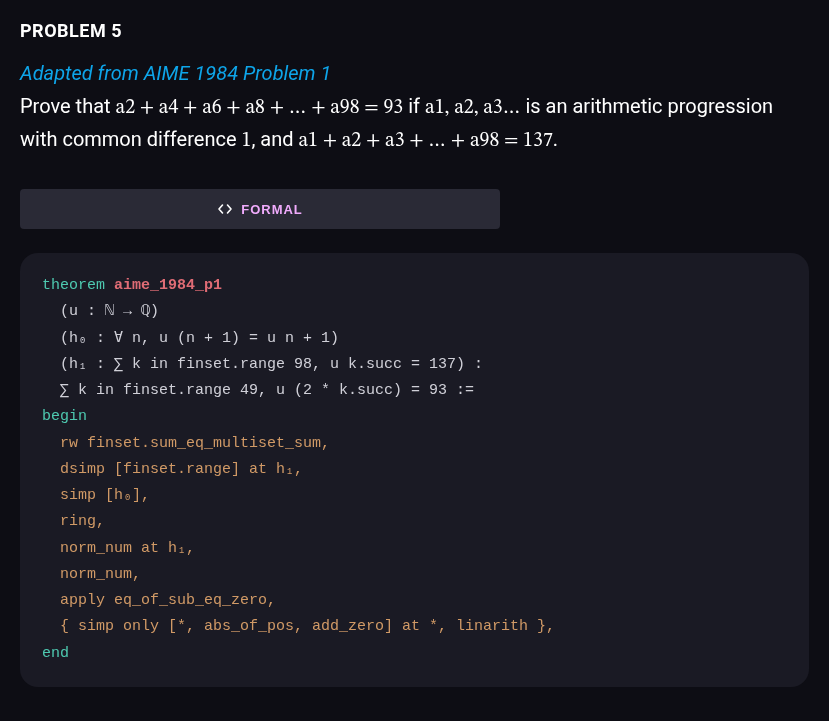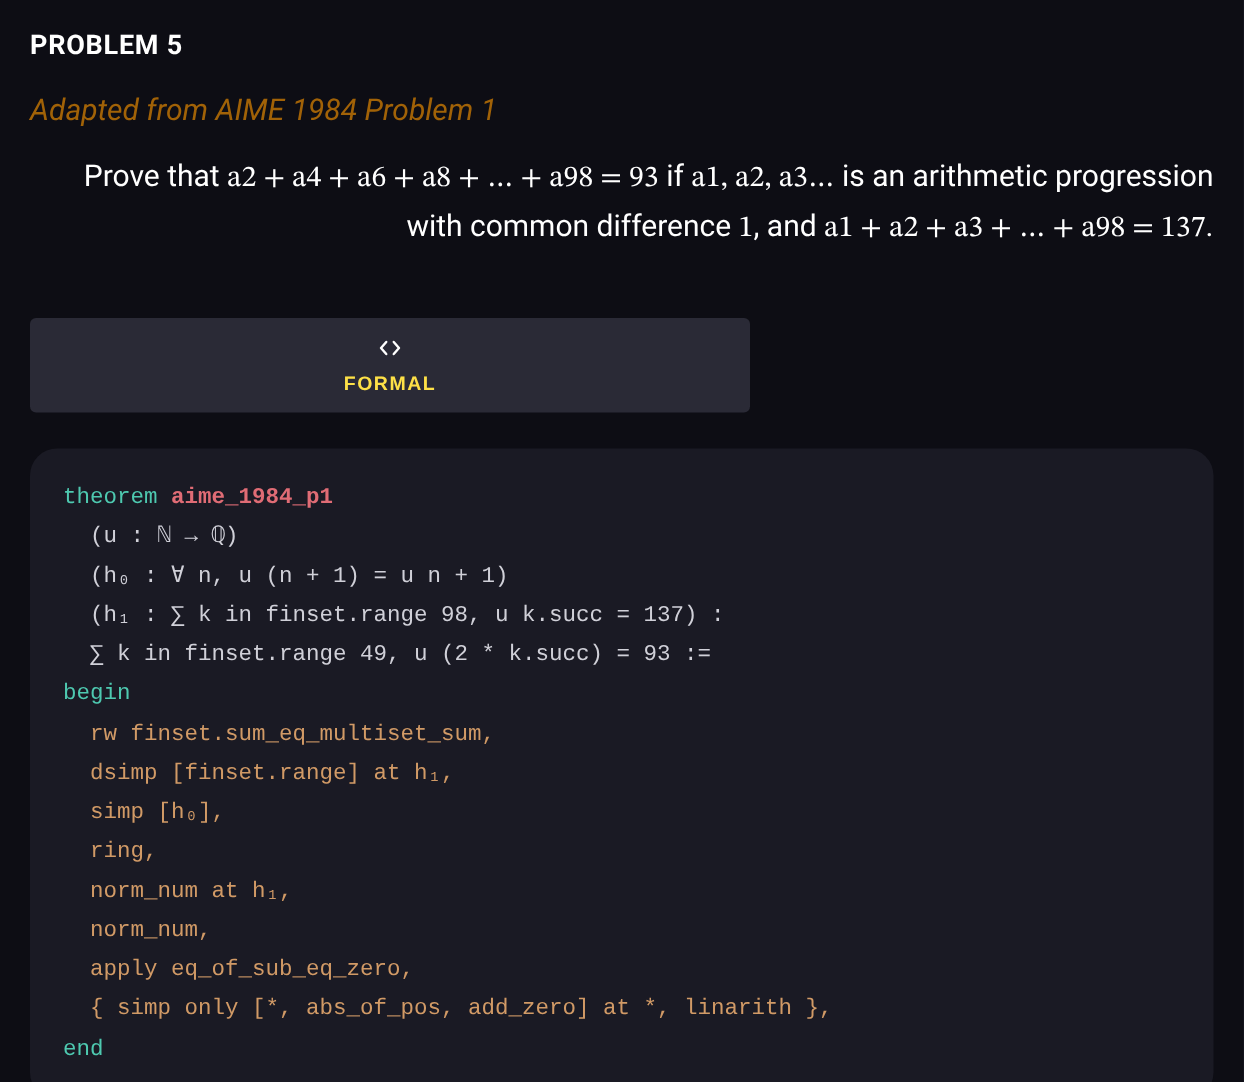--- a/index.html
+++ b/index.html
@@ -12,30 +12,29 @@
   }
   .problem-label {
     font-size: 18px;
     font-weight: 700;
     letter-spacing: 0.5px;
     margin-bottom: 20px;
     color: #ffffff;
   }
   .adapted {
     font-style: italic;
-    color: #a16207;
+    color: #0ea5e9;
     font-size: 20px;
-    margin-bottom: 17px;
+    margin-bottom: 6px;
   }
   .statement {
     font-size: 20px;
     line-height: 1.55;
     color: #ffffff;
-    margin-bottom: 44px;
-    text-align: right;
+    margin-bottom: 32px;
   }
   .statement .math {
     font-family: "Cambria Math", "STIX Two Math", "Times New Roman", serif;
   }
   .tabs {
     display: flex;
     width: 480px;
     margin-bottom: 24px;
   }
   .tab {
@@ -49,23 +48,22 @@
     color: #7a7a88;
     background: transparent;
     border: none;
     display: flex;
     align-items: center;
     justify-content: center;
     gap: 8px;
   }
   .tab.active {
     background: #2a2a36;
-    color: #fde047;
+    color: #f0abfc;
     border-radius: 4px;
-    flex-direction: column;
   }
   .tab-icon {
     display: inline-flex;
   }
   .code-block {
     background: #1a1a24;
     border-radius: 18px;
     padding: 20px 22px;
     font-family: "SFMono-Regular", Consolas, "Liberation Mono", Menlo, monospace;
     font-size: 15px;

